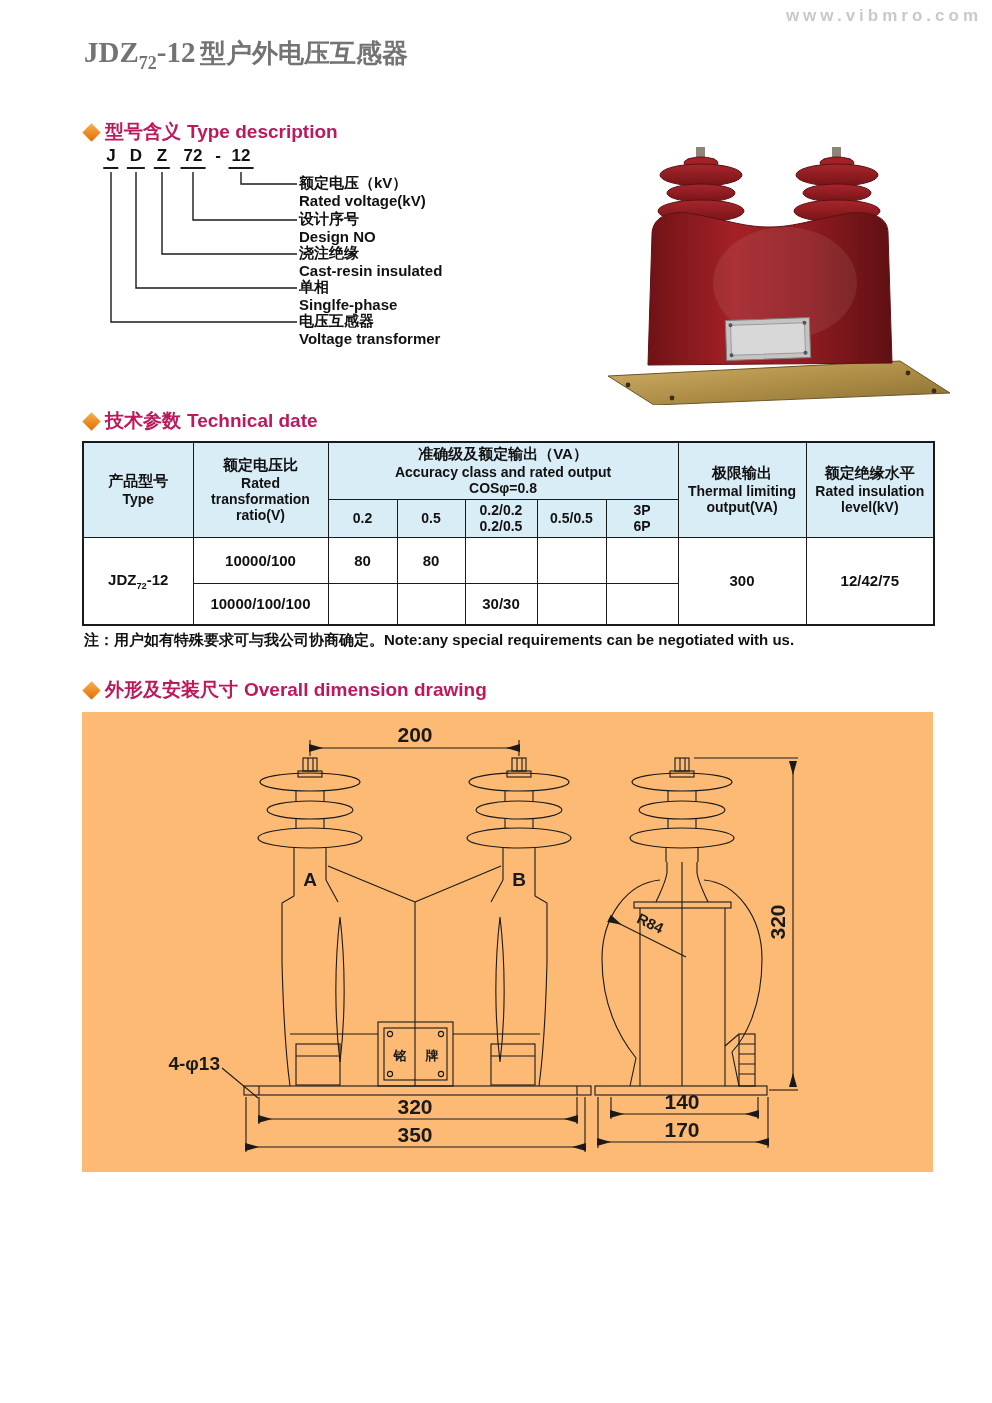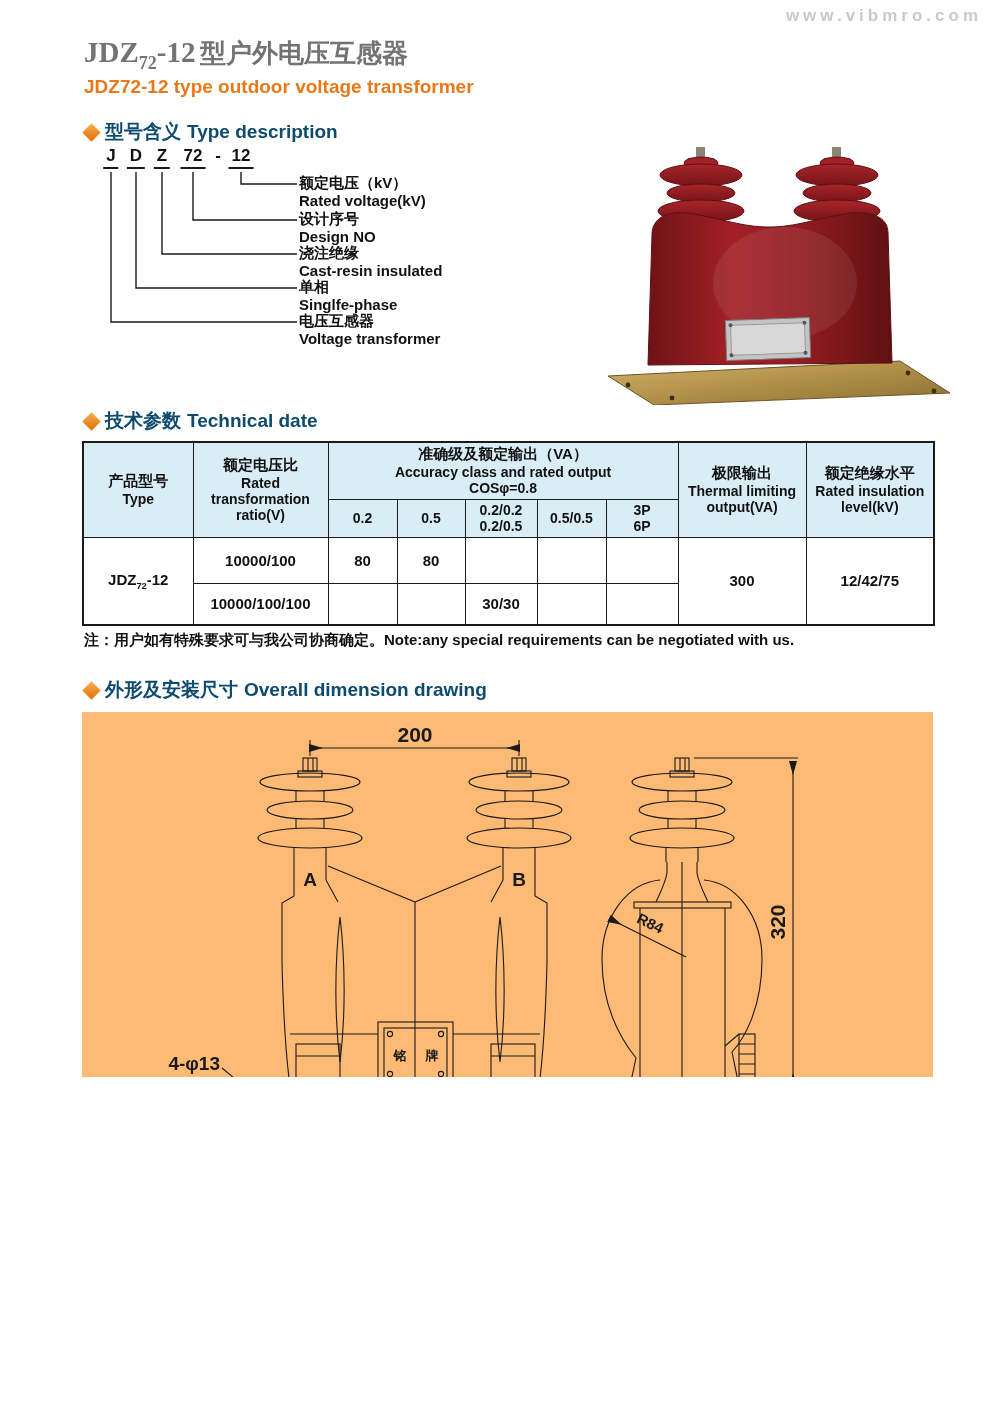--- a/index.html
+++ b/index.html
@@ -1,28 +1,28 @@
 <!DOCTYPE html>
 <html><head>
 <meta charset="utf-8">
 <style>
   html,body{margin:0;padding:0;background:#fff;}
-  .page{position:relative;width:992px;height:1077px;background:#fff;overflow:hidden;
+  .page{position:relative;width:992px;height:1403px;background:#fff;overflow:hidden;
         font-family:"Liberation Sans",sans-serif;color:#111;}
   
   .watermark{position:absolute;top:6px;right:10px;font-size:17px;letter-spacing:4px;
              color:#c9c9c9;font-weight:bold;}
   
   .title{position:absolute;left:84px;top:36px;color:#737373;font-weight:bold;white-space:nowrap;}
   .title .t-lat{font-family:"Liberation Serif",serif;font-size:29px;}
   .title .t-zh{font-size:26px;}
   .title sub,.prod sub{font-size:62%;}
   .subtitle{position:absolute;left:84px;top:76px;color:#e87818;font-weight:bold;font-size:19px;}
   
-  .sec-head{position:absolute;display:flex;align-items:center;font-weight:bold;font-size:19px;color:#0c4a6e;white-space:nowrap;}
+  .sec-head{position:absolute;display:flex;align-items:center;font-weight:bold;font-size:19px;color:#be185d;white-space:nowrap;}
   .diamond{width:13px;height:13px;background:linear-gradient(135deg,#f9b050,#e06d02);
            transform:rotate(45deg);margin:0 7px 0 1px;flex:0 0 auto;}
   .sec-head .zh{margin-right:6px;}
   
   .typediag{position:absolute;left:84px;top:146px;width:480px;height:215px;}
   .typediag svg{position:absolute;left:0;top:0;}
   .code-letter{position:absolute;top:0;transform:translateX(-50%);font-weight:bold;font-size:17px;
                border-bottom:2px solid #1a1a1a;padding:0 3px 1px 3px;}
   .meaning{position:absolute;left:215px;font-weight:bold;font-size:15px;line-height:18px;white-space:nowrap;}
   
@@ -47,21 +47,20 @@
 <body>
 
 <div class="page">
 
   <div class="watermark">www.vibmro.com</div>
 
   <div class="title">
     <span class="t-lat"><span>JDZ</span><sub>72</sub><span>-12</span></span>
     <span class="t-zh">型户外电压互感器</span>
   </div>
-  <div class="subtitle">JDZ72-12  type outdoor voltage  transformer</div>
 
   <div class="sec-head" style="left:84px;top:119px;">
     <span class="diamond"></span>
     <span class="zh">型号含义</span>
     <span class="en">Type description</span>
   </div>
 
   <div class="typediag">
     <svg width="480" height="215" viewBox="0 0 480 215">
       <g stroke="#1a1a1a" stroke-width="1.4" fill="none">

